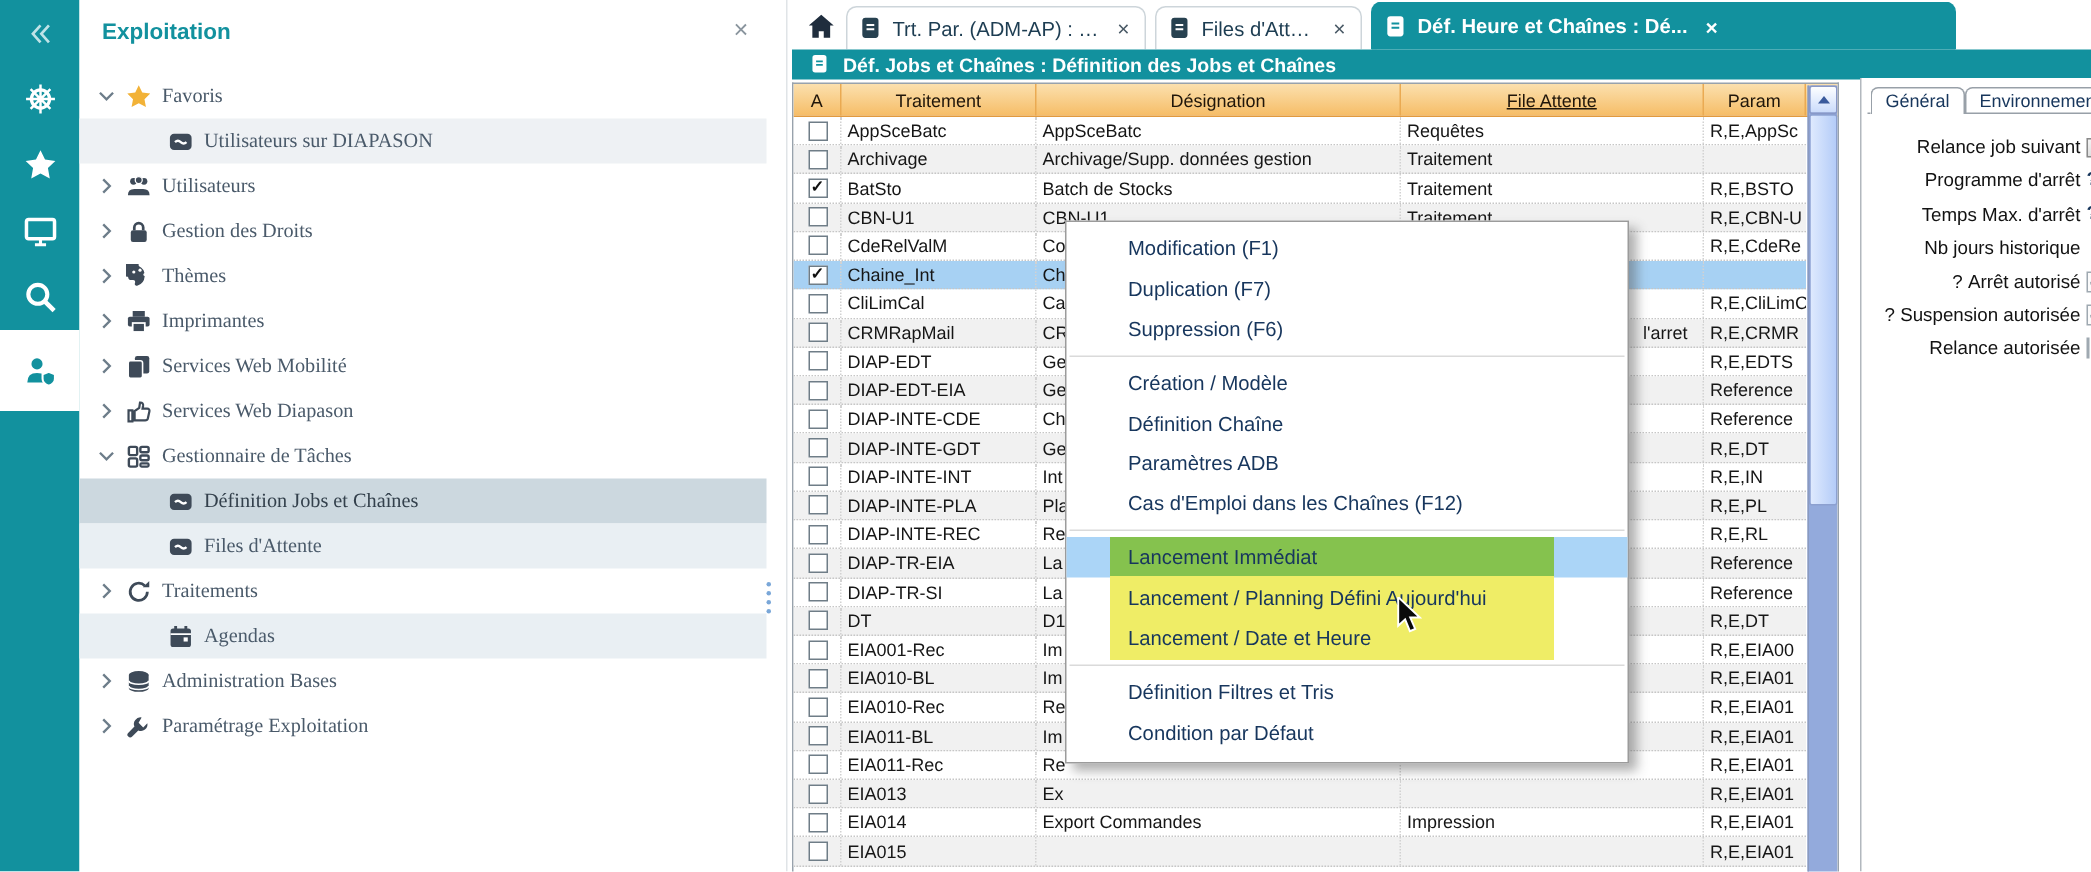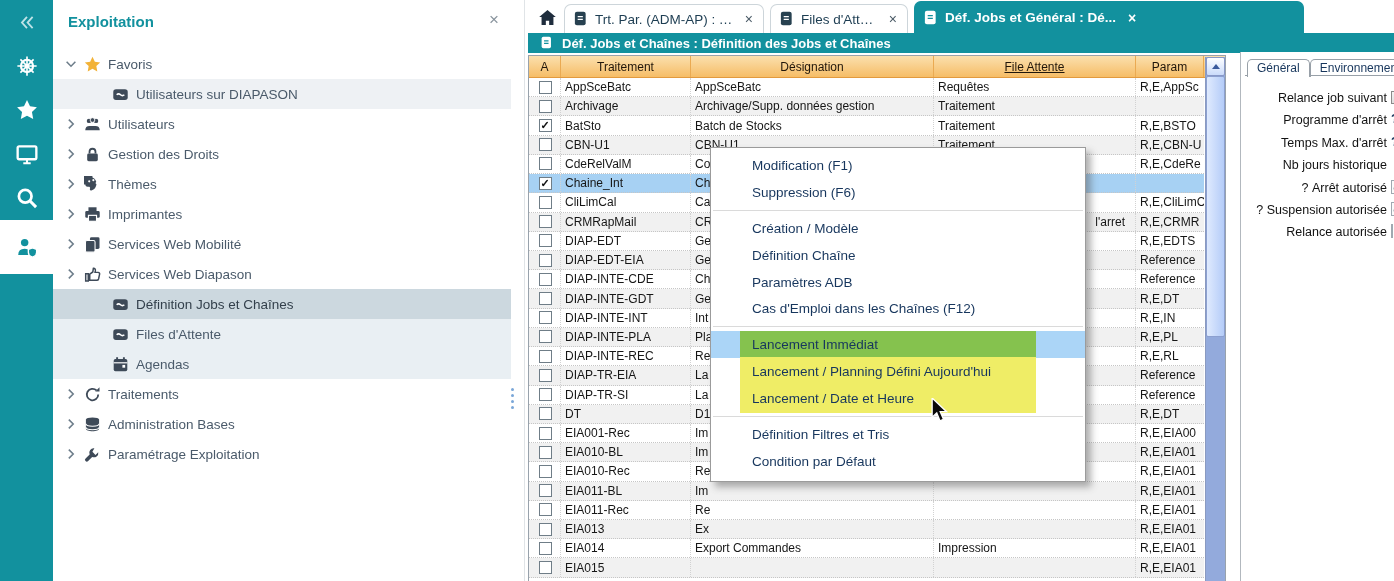--- a/index.html
+++ b/index.html
@@ -11,21 +11,21 @@
   #rail{left:0;top:0;width:53px;height:581px;background:#12919e;}
   .rail-icon{position:relative;width:53px;height:44px;display:flex;align-items:center;justify-content:center;color:#fff;}
   .rail-icon svg{width:22px;height:22px;}
   .rail-icon.small svg{width:18px;height:18px;color:#bfe3e7;}
   .rail-icon.active{background:#fff;height:54px;color:#12919e;}
 
   
   #nav{left:53px;top:0;width:458px;height:581px;background:#fff;}
   #nav-title{position:absolute;left:15px;top:13px;font-size:15px;font-weight:bold;color:#12919e;}
   #nav-close{position:absolute;right:12px;top:11px;color:#8a959e;font-size:17px;line-height:1;cursor:default;}
-  #nav-tree{position:absolute;left:0;top:49px;width:458px;}
+  #nav-tree{position:absolute;left:0;top:49px;width:458px;font-family:Liberation Serif, serif;}
   .tree-row{height:30px;display:flex;align-items:center;font-size:13.5px;color:#4a5a6a;}
   .tree-row .chev{width:14px;height:14px;margin-left:11px;color:#6d7d8a;flex:0 0 auto;}
   .tree-row .chev svg{width:14px;height:14px;}
   .tree-row .nochev{width:14px;margin-left:11px;flex:0 0 auto;}
   .tree-row .ticon{width:17px;height:17px;margin-left:6px;margin-right:7px;color:#3e4a58;flex:0 0 auto;}
   .tree-row .ticon svg{width:17px;height:17px;display:block;}
   .tree-row.child .nochev{width:42px;}
   .tree-row.bg-light{background:#eef1f4;}
   .tree-row.bg-lighter{background:#e9eff3;}
   .tree-row.bg-selected{background:#ccd8df;color:#33404c;}
@@ -240,63 +240,78 @@
         <span class="chev"><svg viewBox="0 0 16 16">
             <path d="M5.5 3l5 5-5 5" fill="none" stroke="currentColor" stroke-width="1.8"></path>
           </svg></span>
         <span class="ticon">
           <svg viewBox="0 0 16 16">
             <path d="M1.6 7.2h2.4v6.9H1.6zM5.4 13.4V7.6l2.9-2 .5-3.4c1.5-.1 2.1.9 1.9 2.2L10.4 6h2.9c1 0 1.6.8 1.4 1.7l-1 4.5c-.2.8-.9 1.2-1.7 1.2z" fill="none" stroke="currentColor" stroke-width="1.4"></path>
           </svg>
         </span>
         <span class="tlabel">Services Web Diapason</span>
       </div>
+      <div class="tree-row">
+        <span class="chev"><svg viewBox="0 0 16 16">
+            <path d="M3 5.5l5 5 5-5" fill="none" stroke="currentColor" stroke-width="1.8"></path>
+          </svg></span>
+        <span class="ticon">
+          <svg viewBox="0 0 16 16">
+            <rect x="1.8" y="1.8" width="5.2" height="5.2" rx="1" fill="none" stroke="currentColor" stroke-width="1.5"></rect>
+            <rect x="9" y="1.8" width="5.2" height="3.4" rx="1" fill="none" stroke="currentColor" stroke-width="1.5"></rect>
+            <rect x="1.8" y="9" width="5.2" height="5.2" rx="1" fill="none" stroke="currentColor" stroke-width="1.5"></rect>
+            <rect x="9" y="7.2" width="5.2" height="3" rx="1" fill="none" stroke="currentColor" stroke-width="1.5"></rect>
+            <rect x="9" y="12.2" width="5.2" height="2" rx=".8" fill="none" stroke="currentColor" stroke-width="1.4"></rect>
+          </svg>
+        </span>
+        <span class="tlabel">Gestionnaire de Tâches</span>
+      </div>
       <div class="tree-row child bg-selected">
         <span class="nochev"></span>
         <span class="ticon">
           <svg viewBox="0 0 16 16">
             <rect x="1.2" y="3" width="13.6" height="10.2" rx="2.6" fill="currentColor"></rect>
             <path d="M4.4 8.2q1.8-1.7 3.6 0t3.6 0" stroke="#fff" stroke-width="1.5" fill="none"></path>
           </svg>
         </span>
         <span class="tlabel">Définition Jobs et Chaînes</span>
       </div>
       <div class="tree-row child bg-lighter">
         <span class="nochev"></span>
         <span class="ticon">
           <svg viewBox="0 0 16 16">
             <rect x="1.2" y="3" width="13.6" height="10.2" rx="2.6" fill="currentColor"></rect>
             <path d="M4.4 8.2q1.8-1.7 3.6 0t3.6 0" stroke="#fff" stroke-width="1.5" fill="none"></path>
           </svg>
         </span>
         <span class="tlabel">Files d'Attente</span>
+      </div>
+      <div class="tree-row">
+        <span class="chev"><svg viewBox="0 0 16 16">
+            <path d="M5.5 3l5 5-5 5" fill="none" stroke="currentColor" stroke-width="1.8"></path>
+          </svg></span>
+        <span class="ticon">
+          <svg viewBox="0 0 16 16">
+            <path d="M13.4 8a5.4 5.4 0 11-1.6-3.8" fill="none" stroke="currentColor" stroke-width="1.7"></path>
+            <path d="M14.6 1.2v4h-4z" fill="currentColor"></path>
+          </svg>
+        </span>
+        <span class="tlabel">Traitements</span>
       </div>
       <div class="tree-row child bg-lighter">
         <span class="nochev"></span>
         <span class="ticon">
           <svg viewBox="0 0 16 16">
             <rect x="1.6" y="2.8" width="12.8" height="11.6" rx="1.6" fill="currentColor"></rect>
             <path d="M4.8 1.2v3M11.2 1.2v3" stroke="currentColor" stroke-width="1.8"></path>
             <path d="M1.6 6.4h12.8" stroke="#fff" stroke-width="1.1"></path>
             <rect x="9.8" y="8.4" width="2.6" height="2.6" fill="#fff"></rect>
           </svg>
         </span>
         <span class="tlabel">Agendas</span>
-      </div>
-      <div class="tree-row">
-        <span class="chev"><svg viewBox="0 0 16 16">
-            <path d="M5.5 3l5 5-5 5" fill="none" stroke="currentColor" stroke-width="1.8"></path>
-          </svg></span>
-        <span class="ticon">
-          <svg viewBox="0 0 16 16">
-            <path d="M13.4 8a5.4 5.4 0 11-1.6-3.8" fill="none" stroke="currentColor" stroke-width="1.7"></path>
-            <path d="M14.6 1.2v4h-4z" fill="currentColor"></path>
-          </svg>
-        </span>
-        <span class="tlabel">Traitements</span>
       </div>
       <div class="tree-row">
         <span class="chev"><svg viewBox="0 0 16 16">
             <path d="M5.5 3l5 5-5 5" fill="none" stroke="currentColor" stroke-width="1.8"></path>
           </svg></span>
         <span class="ticon">
           <svg viewBox="0 0 16 16">
             <ellipse cx="8" cy="3.6" rx="6.2" ry="2.3" fill="currentColor"></ellipse>
             <path d="M1.8 3.6v8.4c0 1.3 2.8 2.3 6.2 2.3s6.2-1 6.2-2.3V3.6z" fill="currentColor"></path>
             <path d="M1.8 7.3c0 1.3 2.8 2.3 6.2 2.3s6.2-1 6.2-2.3M1.8 10.6c0 1.3 2.8 2.3 6.2 2.3s6.2-1 6.2-2.3" stroke="#fff" stroke-width="1" fill="none"></path>
@@ -346,21 +361,21 @@
           <path class="lines" d="M5 6h5.5M5 9h5.5" stroke-width="1.4" fill="none"></path>
         </svg></span>
       <span class="tx">Files d'Attente</span>
       <span class="x">×</span>
     </div>
     <div class="tab active" style="width: 370px;">
       <span class="doc"><svg viewBox="0 0 16 16">
           <rect class="page" x="2" y=".8" width="11.5" height="14.4" rx="2.2"></rect>
           <path class="lines" d="M5 6h5.5M5 9h5.5" stroke-width="1.4" fill="none"></path>
         </svg></span>
-      <span class="tx">Déf. Jobs et Général : Dé...</span>
+      <span class="tx">Déf. Heure et Chaînes : Dé...</span>
       <span class="x">×</span>
     </div>
   </div>
 
 <div id="title-bar" class="abs">
   <span class="doc"><svg viewBox="0 0 16 16">
         <rect class="page" x="2" y=".8" width="11.5" height="14.4" rx="2.2"></rect>
         <path class="lines" d="M5 6h5.5M5 9h5.5" stroke-width="1.4" fill="none"></path>
       </svg></span>
   <span>Déf. Jobs et Chaînes : Définition des Jobs et Chaînes</span>
@@ -651,20 +666,23 @@
         <span class="fctl"><span class="cb dis"></span></span>
       </div>
     </div>
 </div>
 
 <div id="ctx-menu" class="abs">
     <div class="mi">
       <span class="lbl">Modification (F1)</span>
     </div>
     <div class="mi">
+      <span class="lbl">Duplication (F7)</span>
+    </div>
+    <div class="mi">
       <span class="lbl">Suppression (F6)</span>
     </div>
     <div class="msep"></div>
     <div class="mi">
       <span class="lbl">Création / Modèle</span>
     </div>
     <div class="mi">
       <span class="lbl">Définition Chaîne</span>
     </div>
     <div class="mi">

